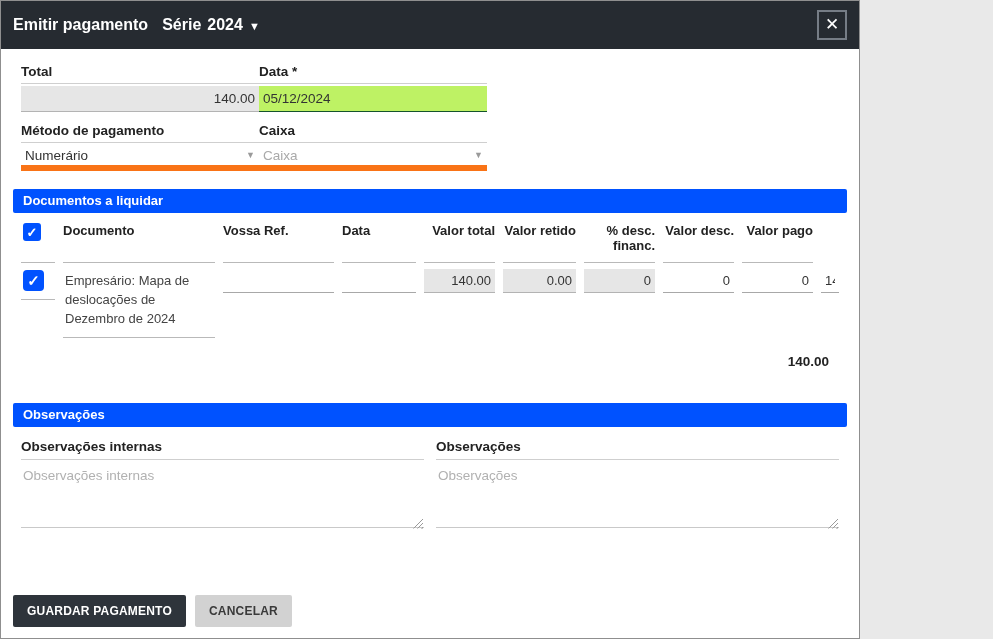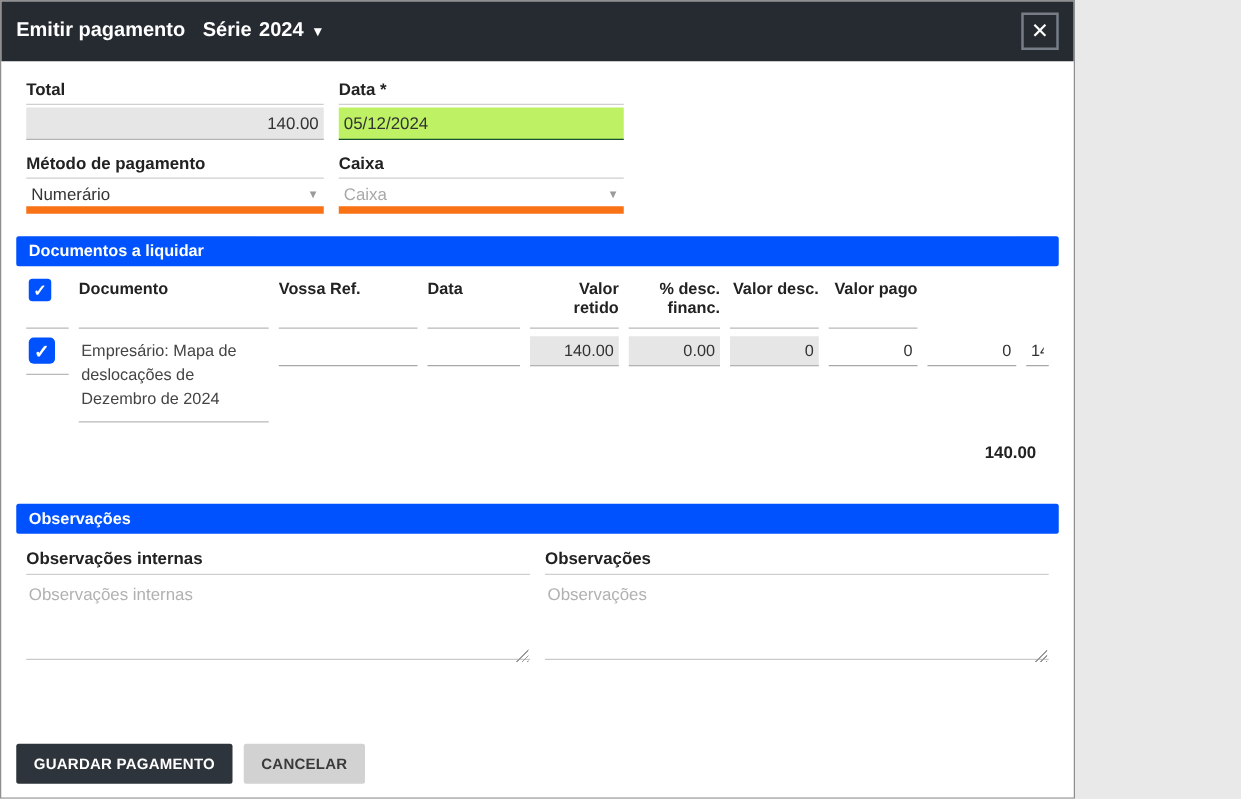--- a/index.html
+++ b/index.html
@@ -38,21 +38,20 @@
     font-size: 17px; line-height: 26px;
     text-align: center; cursor: pointer;
   }
 
   
   .content { padding: 10px 12px 0 12px; }
 
   .fields-grid {
     display: grid;
     grid-template-columns: 238px 228px;
-    column-gap: 12px;
     padding: 2px 8px 0 8px;
   }
   .field { margin-bottom: 8px; }
   .field-label {
     font-size: 13.5px; font-weight: bold; color: #222;
     padding: 3px 0 4px 0;
     border-bottom: 1px solid #cfcfcf;
   }
   .field-input input {
     width: 100%; height: 26px;
@@ -238,20 +237,21 @@
 
       <div class="doc-grid">
         <div class="th">
           <span class="checkbox">
             <span>✓</span>
           </span>
         </div>
         <div class="th">Documento</div>
         <div class="th">Vossa Ref.</div>
         <div class="th">Data</div>
+        <div class="th num">Valor total</div>
         <div class="th num">Valor retido</div>
         <div class="th num">% desc. financ.</div>
         <div class="th num">Valor desc.</div>
         <div class="th num">Valor pago</div>
       </div>
 
       <div class="doc-grid row-grid">
         <div class="chk-wrap">
           <span class="checkbox big">
             <span>✓</span>

